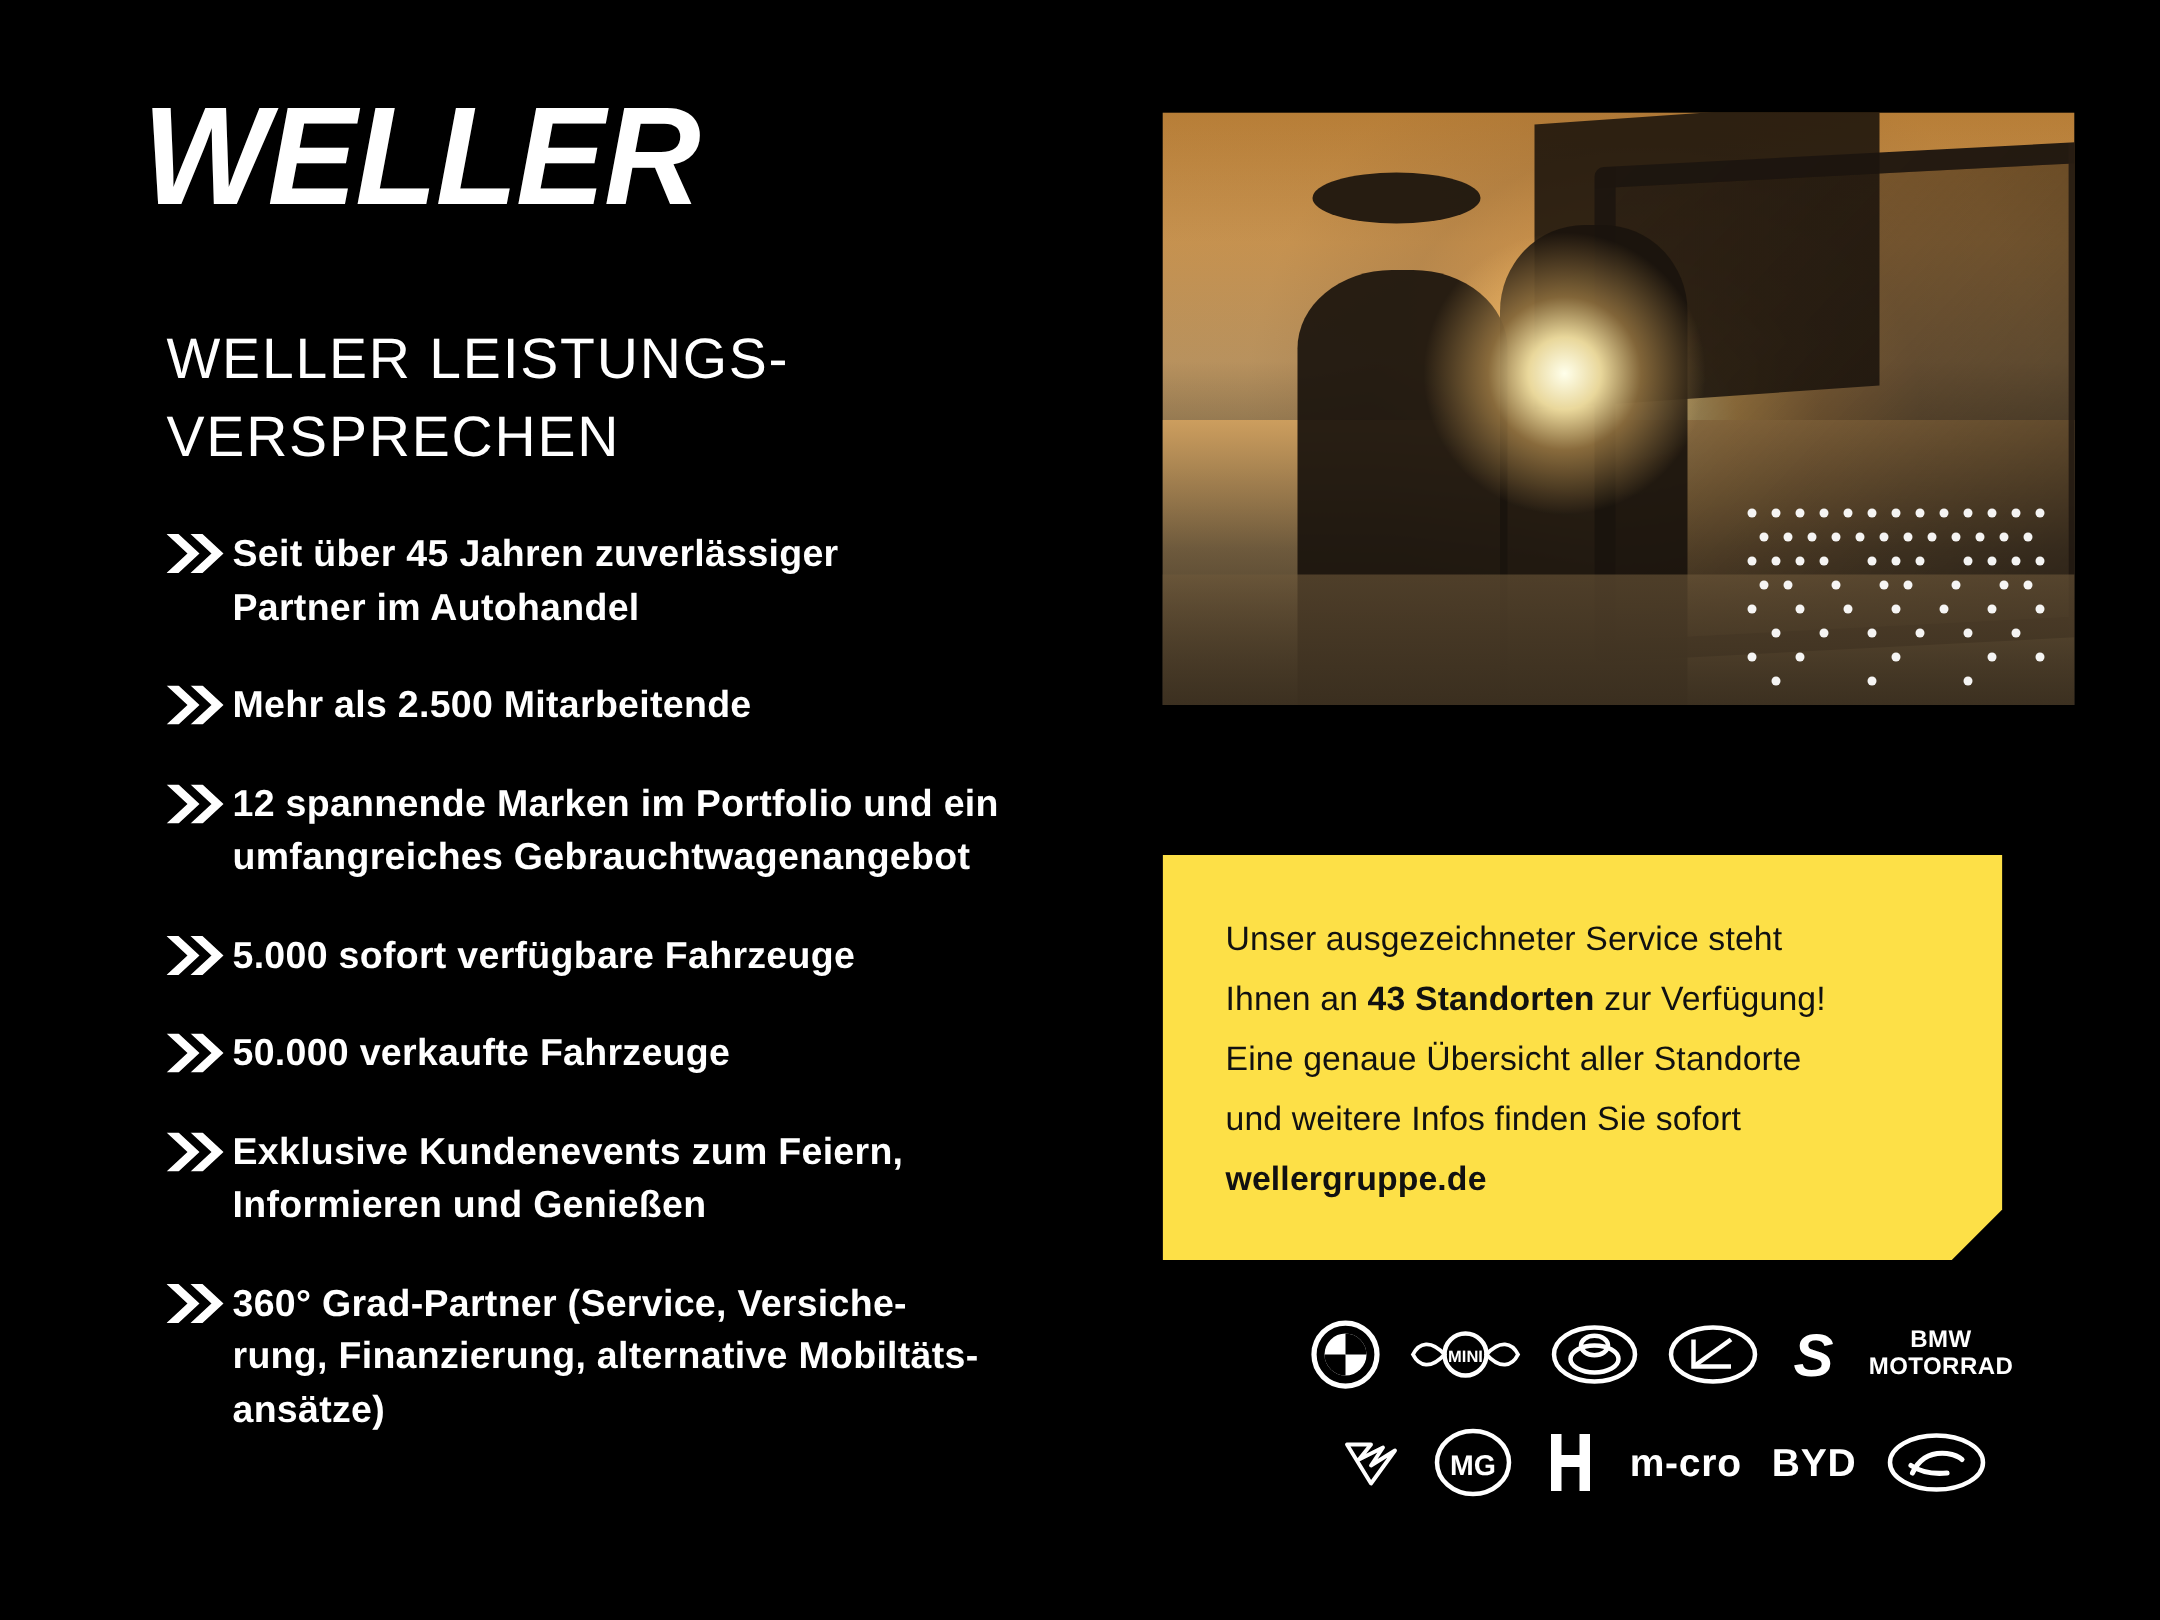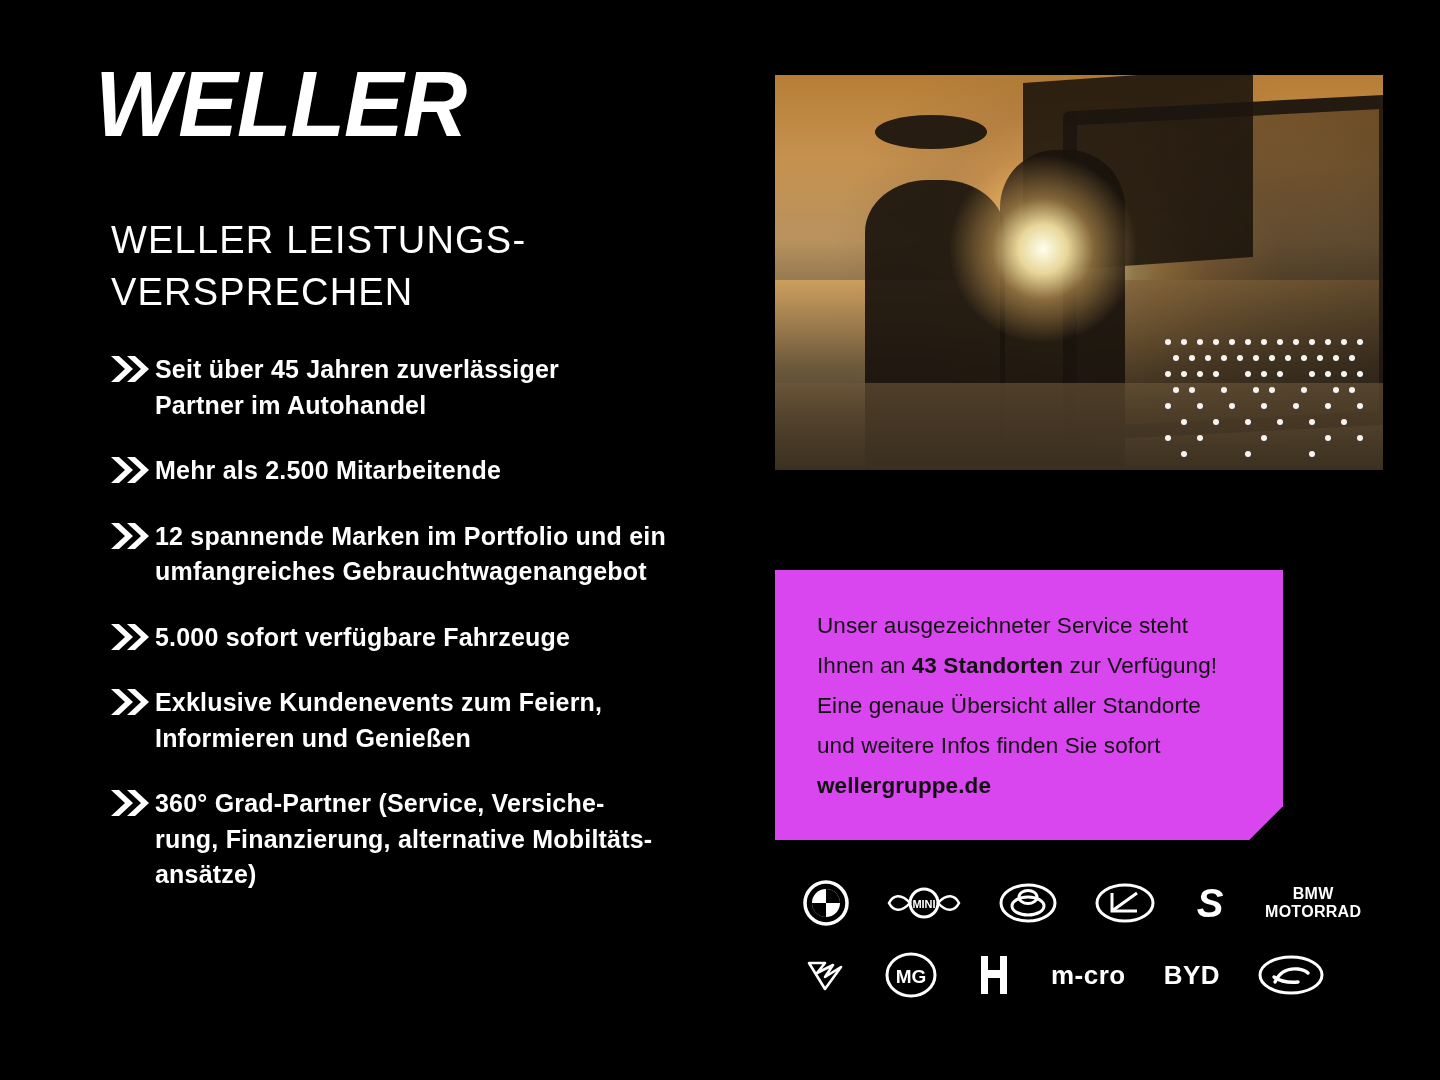--- a/index.html
+++ b/index.html
@@ -148,45 +148,45 @@
     position: absolute;
     right: 8px; bottom: 6px;
     width: 215px; height: 130px;
     opacity: 0.95;
   }
 
   
   .info-card {
     position: absolute;
     left: 0; top: 570px;
-    width: 508px;
+    width: 560px;
     padding: 36px 40px 34px 42px;
-    background: #d946ef;
+    background: #fde047;
     color: #111111;
     clip-path: polygon(0 0, 100% 0, 100% calc(100% - 34px), calc(100% - 34px) 100%, 0 100%);
   }
   .info-card p {
     font-size: 22.5px;
     line-height: 1.78;
     letter-spacing: 0.1px;
   }
   .info-card b { font-weight: 700; }
 
   
   .brands {
     position: absolute;
     left: 18px;
     top: 880px;
     width: 620px;
   }
   .brand-row {
     display: flex;
     align-items: center;
-    justify-content: flex-start;
-    gap: 38px;
+    justify-content: center;
+    gap: 20px;
     margin-bottom: 26px;
     padding-left: 10px;
   }
   .brand {
     color: #ffffff;
     display: flex;
     align-items: center;
     justify-content: center;
     height: 46px;
   }
@@ -254,20 +254,29 @@
       <li class="bullet">
         <span class="chev">
           <svg width="40" height="26" viewBox="0 0 40 26" aria-hidden="true">
             <path d="M0 0 L14 13 L0 26 L8 26 L22 13 L8 0 Z" fill="#ffffff"></path>
             <path d="M16 0 L30 13 L16 26 L24 26 L38 13 L24 0 Z" fill="#ffffff"></path>
           </svg>
         </span>
         <span class="bullet-text">5.000 sofort verfügbare Fahrzeuge</span>
       </li>
 
+      <li class="bullet">
+        <span class="chev">
+          <svg width="40" height="26" viewBox="0 0 40 26" aria-hidden="true">
+            <path d="M0 0 L14 13 L0 26 L8 26 L22 13 L8 0 Z" fill="#ffffff"></path>
+            <path d="M16 0 L30 13 L16 26 L24 26 L38 13 L24 0 Z" fill="#ffffff"></path>
+          </svg>
+        </span>
+        <span class="bullet-text">50.000 verkaufte Fahrzeuge</span>
+      </li>
 
       <li class="bullet">
         <span class="chev">
           <svg width="40" height="26" viewBox="0 0 40 26" aria-hidden="true">
             <path d="M0 0 L14 13 L0 26 L8 26 L22 13 L8 0 Z" fill="#ffffff"></path>
             <path d="M16 0 L30 13 L16 26 L24 26 L38 13 L24 0 Z" fill="#ffffff"></path>
           </svg>
         </span>
         <span class="bullet-text">Exklusive Kundenevents zum Feiern,
 Informieren und Genießen</span>

